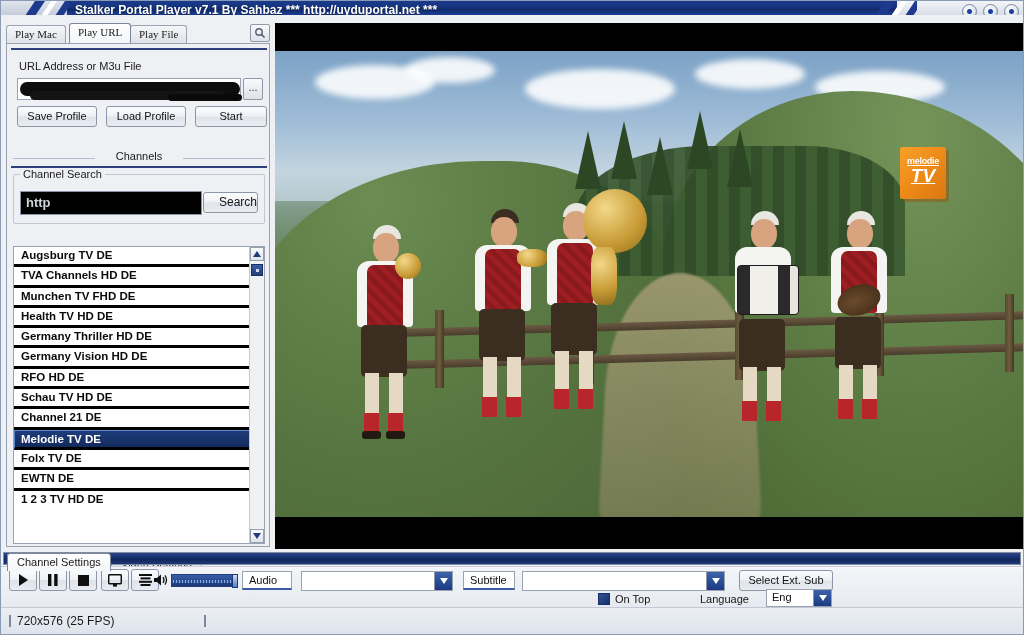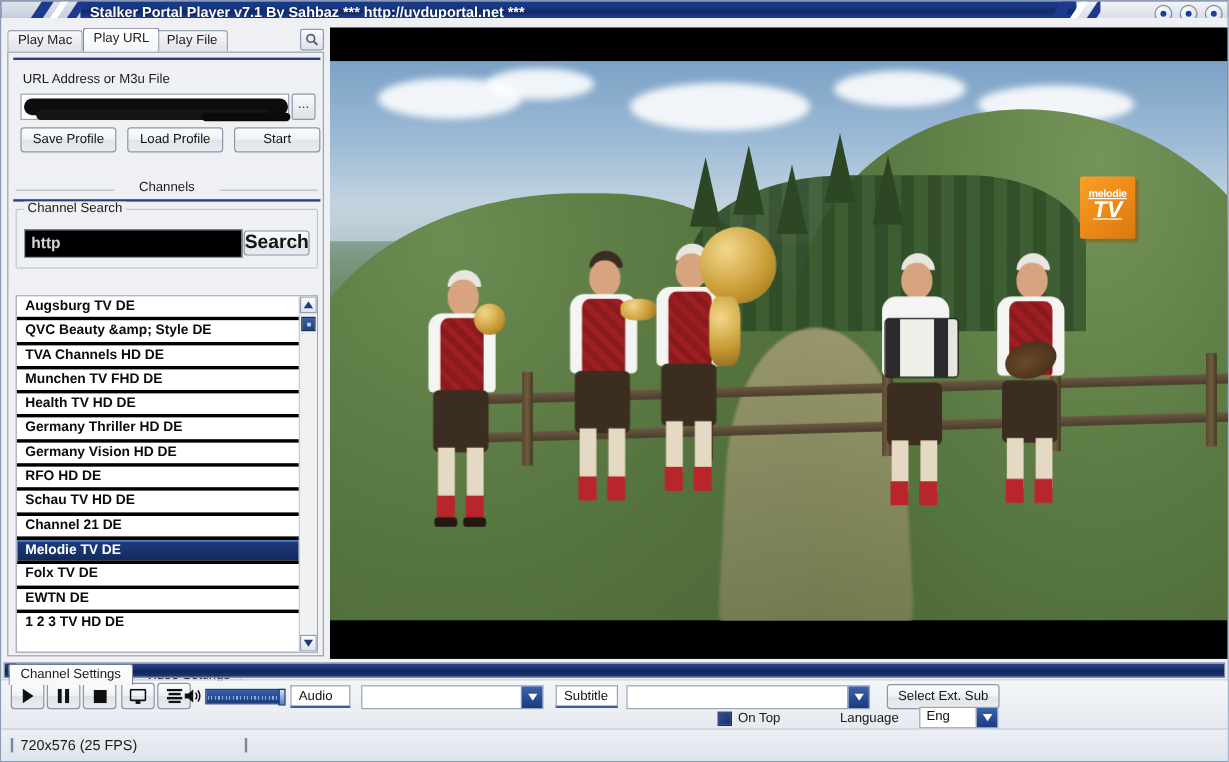--- a/index.html
+++ b/index.html
@@ -59,21 +59,21 @@
 
   
   #leftpanel {
     position: absolute; left: 2px; top: 21px;
     width: 270px; height: 528px;
     background: #eef0f3;
   }
 
   
   .tabstrip {
-    position: absolute; left: 3px; top: 1px; width: 264px; height: 20px;
+    position: absolute; left: 3px; top: 1px; width: 264px; height: 20px; font-family: Liberation Serif, serif;
   }
   .tab {
     position: absolute; top: 2px; height: 18px;
     background: linear-gradient(to bottom,#f6f7f9,#dfe2e8);
     border: 1px solid #9aa3b2; border-bottom: none;
     border-radius: 3px 3px 0 0;
     padding: 2px 8px 0 8px;
     color: #202020; font-size: 11px; white-space: nowrap;
   }
   .tab.active {
@@ -161,21 +161,21 @@
   .searchinput {
     position: absolute; left: 6px; top: 16px; width: 182px; height: 24px;
     background: #000000; border: 1px solid #8d96a6;
     color: #cfd4da; font-size: 13px; font-weight: bold;
     padding: 3px 0 0 5px;
   }
   .searchbtn {
     position: absolute; right: 6px; top: 17px; width: 55px; height: 21px;
     background: linear-gradient(to bottom,#fbfcfd 0%,#eef1f5 48%,#dfe4eb 52%,#e9edf2 100%);
     border: 1px solid #8c96a6; border-radius: 3px;
-    text-align: left; line-height: 19px; font-size: 16px; color: #141414; font-weight: bold;
+    text-align: right; line-height: 19px; font-size: 12px; color: #141414;
   }
 
   
   .listbox {
     position: absolute; left: 6px; top: 184px; width: 252px; height: 298px;
     background: #ffffff; border: 1px solid #9aa3b2;
     overflow: hidden;
     margin-top: 18px;
   }
   .listinner { position: absolute; left: 0; top: 0; width: 236px; }
@@ -531,21 +531,20 @@
 
       <div class="group-search">
         <div class="cap">Channel Search</div>
         <div class="searchinput" placeholder="">http</div>
         <div class="searchbtn">Search</div>
       </div>
 
       <div class="listbox">
         <div class="listinner">
           <div class="chrow">Augsburg TV DE</div>
-          <div class="chrow">QVC Beauty &amp;amp; Style DE</div>
           <div class="chrow">TVA Channels HD DE</div>
           <div class="chrow">Munchen TV FHD DE</div>
           <div class="chrow">Health TV HD DE</div>
           <div class="chrow">Germany Thriller HD DE</div>
           <div class="chrow">Germany Vision HD DE</div>
           <div class="chrow">RFO HD DE</div>
           <div class="chrow">Schau TV HD DE</div>
           <div class="chrow">Channel 21 DE</div>
           <div class="chrow sel">Melodie TV DE</div>
           <div class="chrow">Folx TV DE</div>

